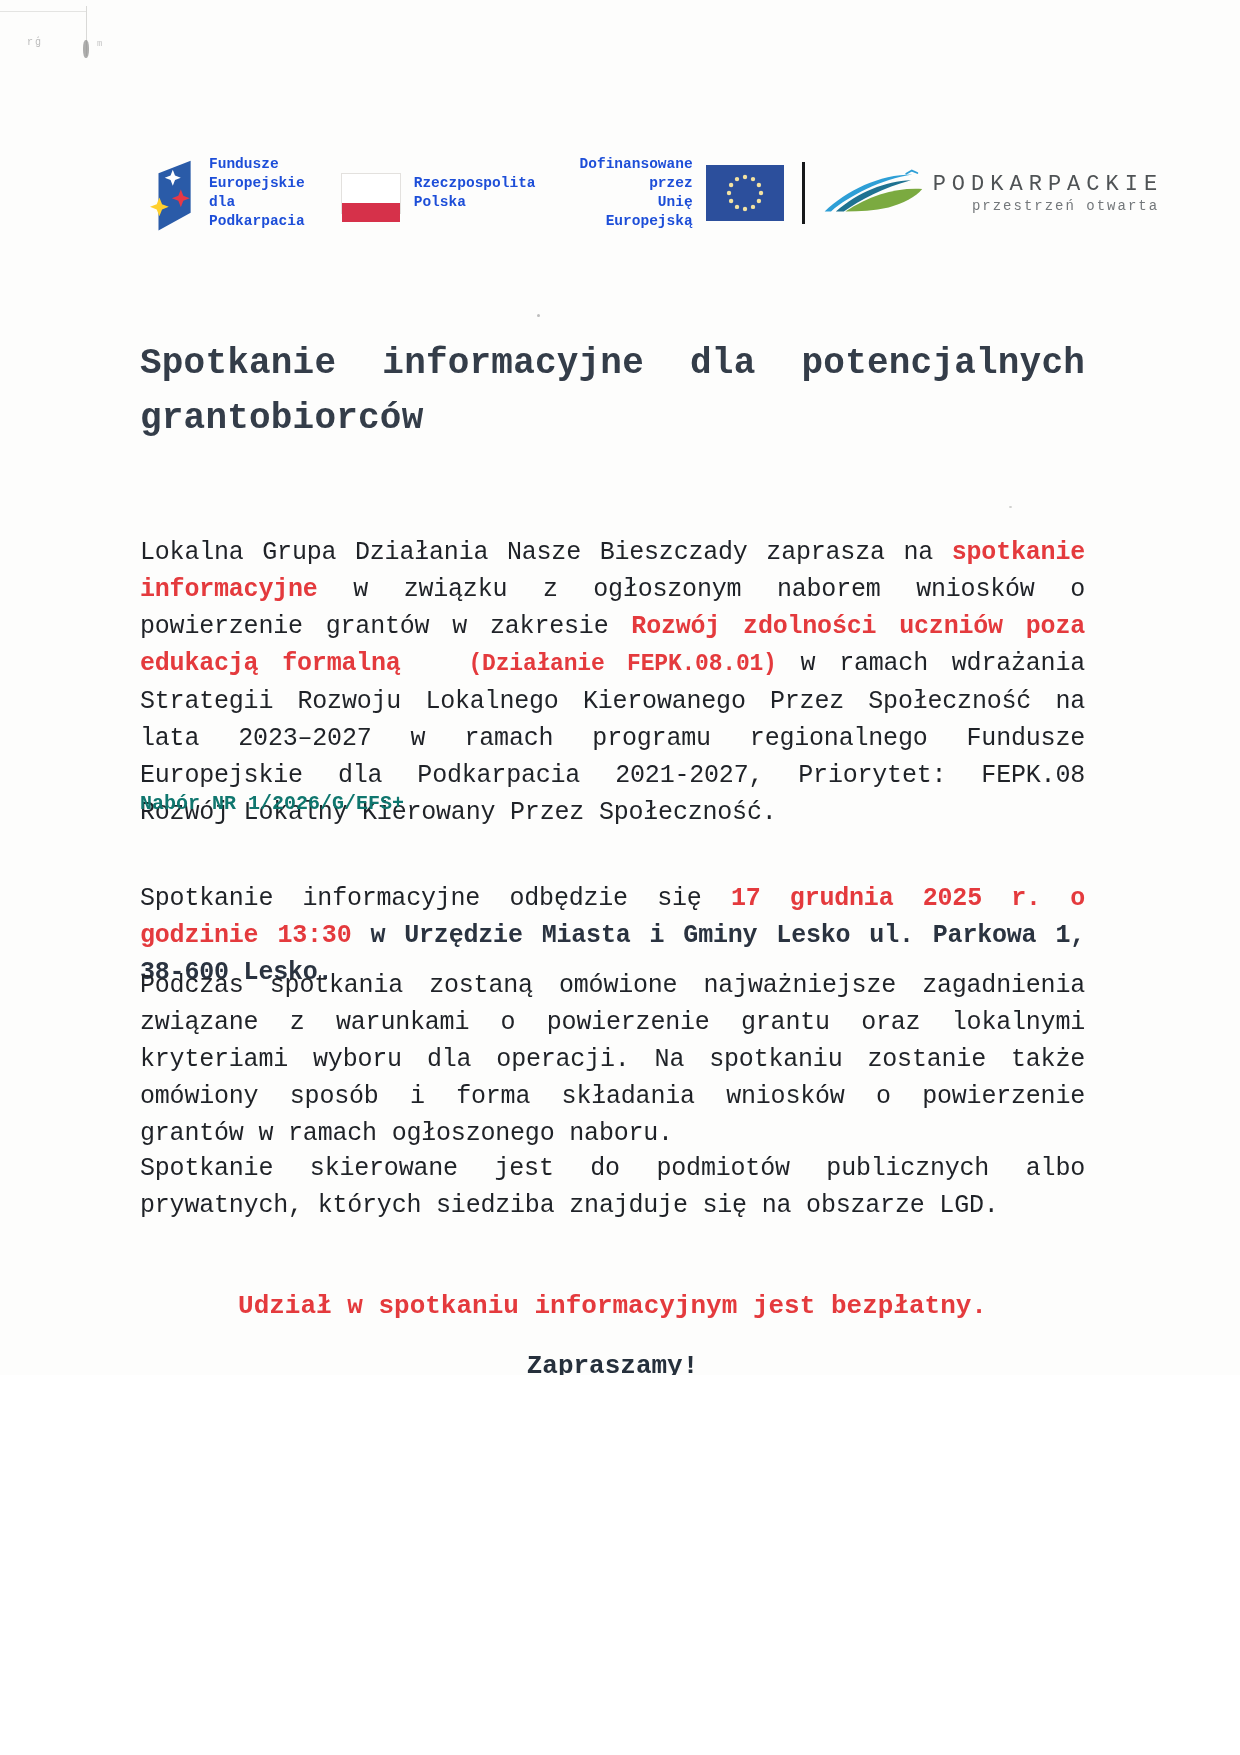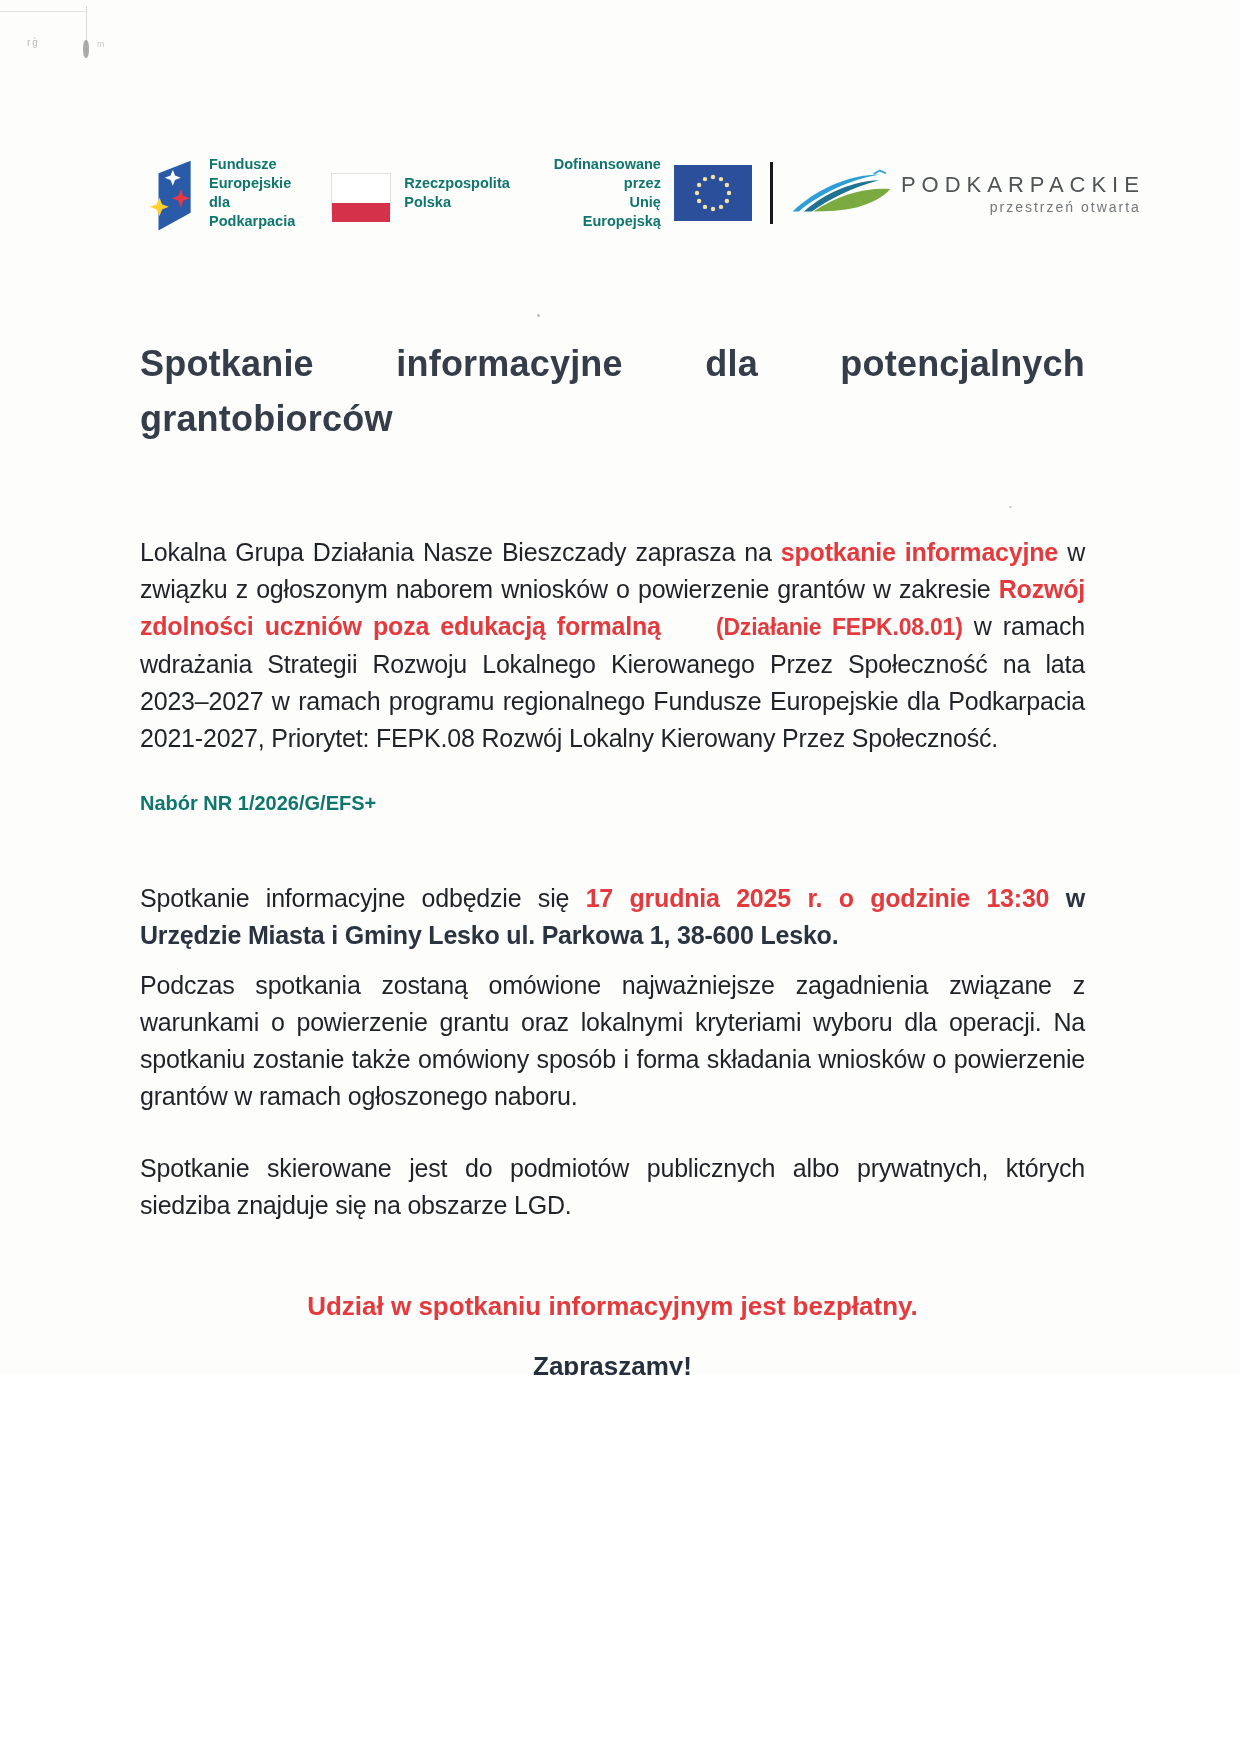--- a/index.html
+++ b/index.html
@@ -1,40 +1,40 @@
 <!DOCTYPE html>
 <html lang="pl"><head>
 <meta charset="utf-8">
 <style>
   html,body { margin:0; padding:0; background:#ffffff; }
   .page {
     position:relative;
     width:1240px; height:1375px;
     background:#fdfdfc;
-    font-family:Liberation Sans, sans-serif;
+    font-family:Liberation Mono, monospace;
     overflow:hidden;
     color:#1c1e21;
   }
 
   
   .art { position:absolute; pointer-events:none; }
   .art-hline { left:0; top:11px; width:86px; height:1px; background:#e4e4e2; }
   .art-vline { left:86px; top:6px; width:1px; height:50px; background:#d9d9d7; }
   .art-blob  { left:83px; top:40px; width:6px; height:18px; background:#8a8a8a; opacity:.7; border-radius:45%; }
   .art-r { left:27px; top:37px; font-size:10px; color:#9a9a9a; opacity:.65; letter-spacing:2px; }
   .art-m { left:97px; top:39px; font-size:9px; color:#a3a3a3; opacity:.6; }
   .art-speck1 { left:537px; top:314px; width:3px; height:3px; background:#bdbdbd; border-radius:50%; }
   .art-speck2 { left:1009px; top:506px; width:3px; height:2px; background:#cfcfcd; border-radius:50%; }
 
   
   .logos-row {
     position:absolute; left:146px; top:148px; width:960px; height:90px;
     display:flex; align-items:center;
   }
-  .logo-text { font-weight:bold; font-size:14.5px; line-height:1.3; color:#0f766e; }
+  .logo-text { font-weight:bold; font-size:14.5px; line-height:1.3; color:#1d4ed8; }
   .logo-text.right { text-align:right; }
 
   .eufunds-flag { width:50px; height:82px; flex:0 0 auto; }
   .eufunds-text { margin-left:13px; }
 
   .pl-flag { margin-left:36px; width:60px; height:41px; flex:0 0 auto;
              border:1px solid #e3e1de; box-sizing:border-box; background:#fff; }
   .pl-flag .pl-red { width:100%; height:50%; margin-top:50%; background:#d6314a; }
   .pl-text { margin-left:13px; }
 

